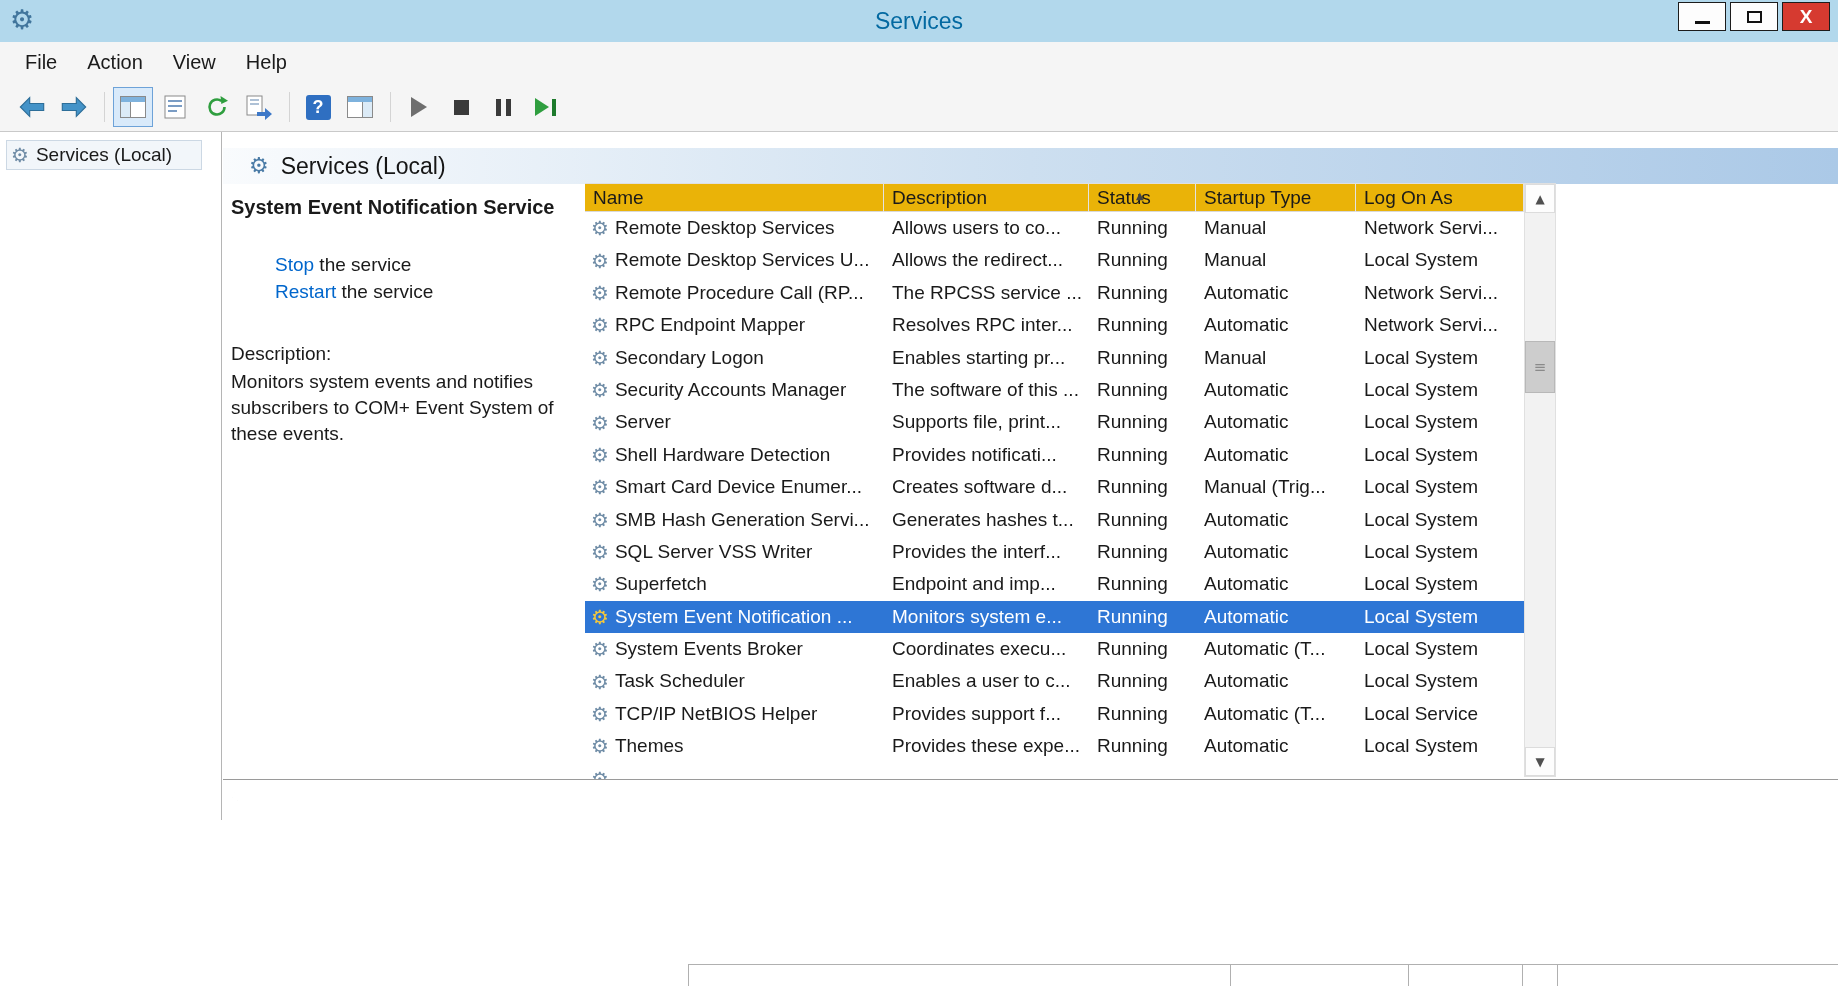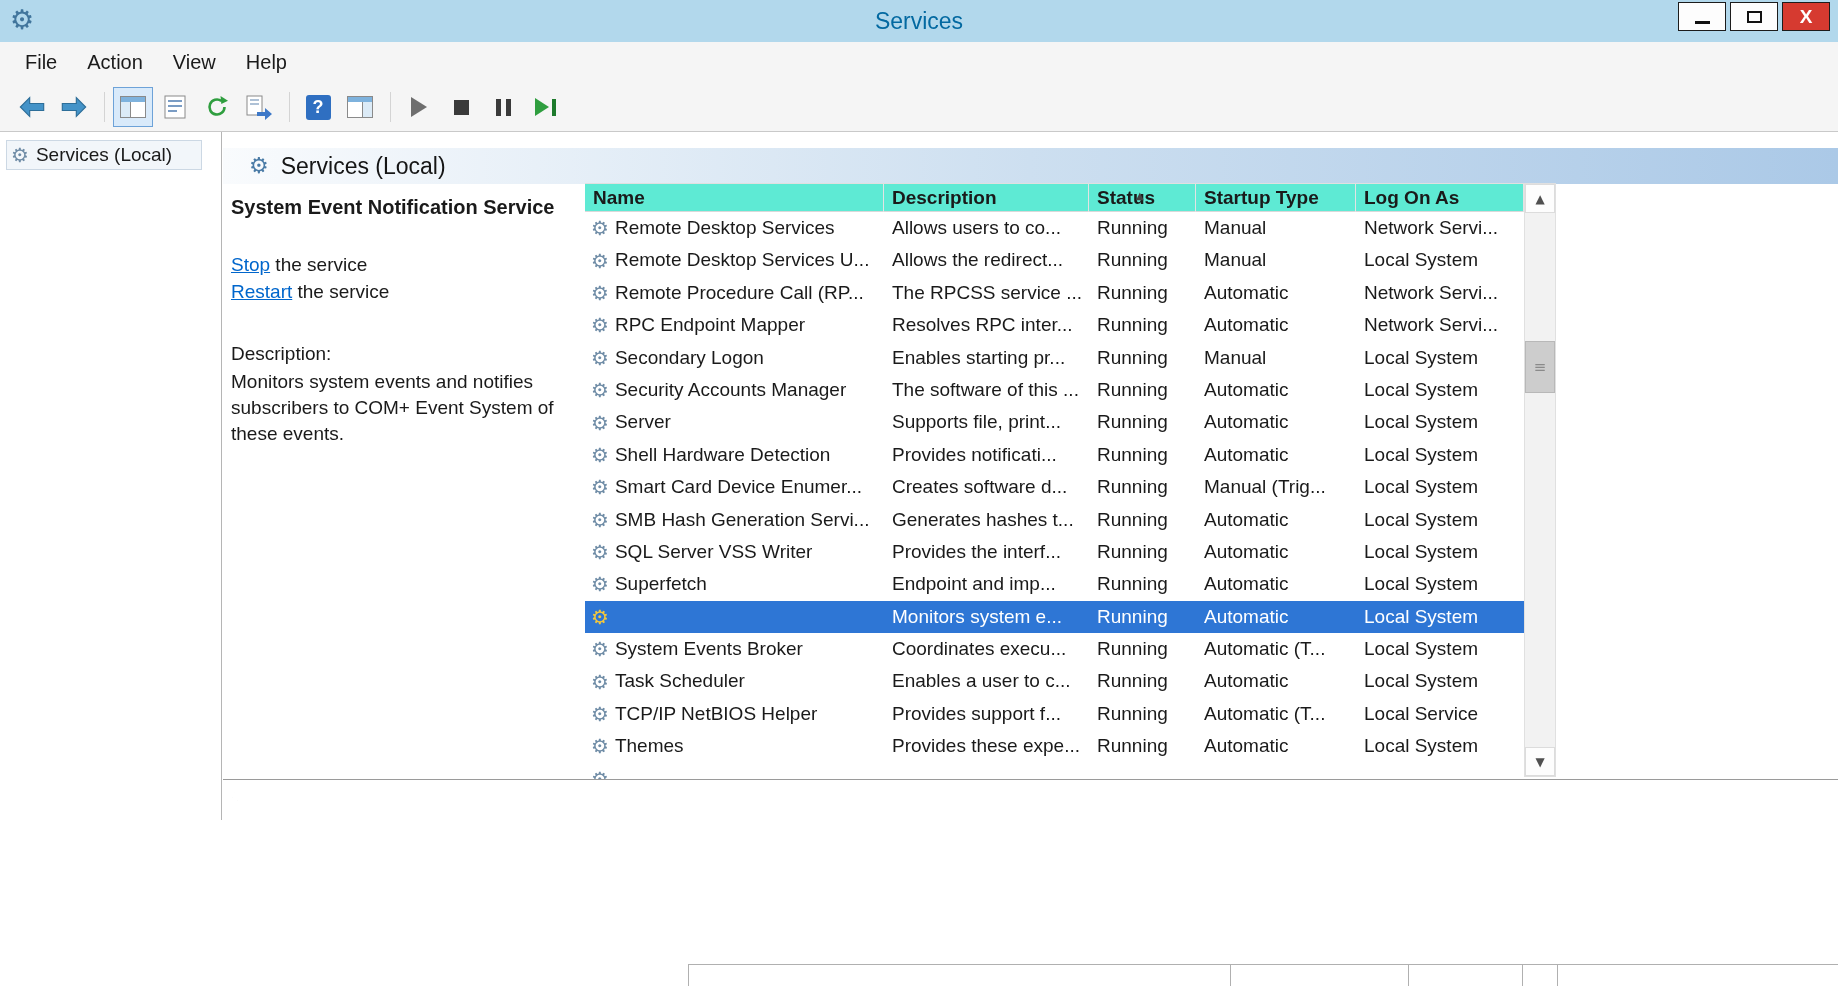--- a/index.html
+++ b/index.html
@@ -56,28 +56,28 @@
   .band{position:absolute;left:0;top:16px;right:0;height:36px;
         background:linear-gradient(to right,#f9fbfd 0%,#cddff0 50%,#abc9e7 100%);
         display:flex;align-items:center;}
   .band .gear{margin-left:26px;font-size:22px;color:#4a7ba6;}
   .band-title{margin-left:12px;font-size:23px;color:#151515;}
 
   
   .detail{position:absolute;left:8px;top:56px;width:352px;font-size:19px;}
   .d-title{font-weight:bold;font-size:20px;margin-top:8px;}
   .d-links{margin-top:32px;line-height:27px;}
-  .d-links a{color:#0066cc;text-decoration:underline;cursor:pointer;}
+  .d-links a{color:#0066cc;cursor:pointer;margin-left:44px;}
   .d-desc-label{margin-top:38px;}
   .d-desc{margin-top:4px;line-height:26px;width:348px;}
 
   
   .list{position:absolute;left:362px;top:51px;width:971px;height:596px;background:#fff;}
   .lheader{position:absolute;left:0;top:0;width:939px;height:29px;display:flex;
-           border-top:1px solid #e0e0e0;border-bottom:1px solid #d9d9d9;background:#5eead4;font-weight:bold;}
+           border-top:1px solid #e0e0e0;border-bottom:1px solid #d9d9d9;background:#eab308;}
   .hcell{position:relative;height:28px;line-height:28px;font-size:19px;padding-left:8px;
          border-right:1px solid #e3e3e3;white-space:nowrap;overflow:hidden;cursor:default;}
   .sort-arrow{position:absolute;top:-2px;left:50%;margin-left:-6px;font-size:10px;color:#444;
               font-family:"DejaVu Sans",sans-serif;}
   .c0{width:299px;}.c1{width:205px;}.c2{width:107px;}.c3{width:160px;}.c4{width:168px;}
   .lbody{position:absolute;left:0;top:29px;width:939px;height:567px;overflow:hidden;}
   .trow{display:flex;height:32.4px;line-height:32.4px;font-size:19px;white-space:nowrap;}
   .tcell{padding-left:8px;overflow:hidden;white-space:nowrap;}
   .tcell.name{display:flex;align-items:center;gap:6px;padding-left:6px;}
   .trow.selected{background:#2e76d5;color:#fff;}
@@ -365,20 +365,21 @@
               <span>Superfetch</span>
             </div>
             <div class="tcell c1">Endpoint and imp...</div>
             <div class="tcell c2">Running</div>
             <div class="tcell c3">Automatic</div>
             <div class="tcell c4">Local System</div>
           </div>
           <div class="trow selected">
             <div class="tcell c0 name">
               <span class="gear">⚙</span>
+              <span>System Event Notification ...</span>
             </div>
             <div class="tcell c1">Monitors system e...</div>
             <div class="tcell c2">Running</div>
             <div class="tcell c3">Automatic</div>
             <div class="tcell c4">Local System</div>
           </div>
           <div class="trow">
             <div class="tcell c0 name">
               <span class="gear">⚙</span>
               <span>System Events Broker</span>

